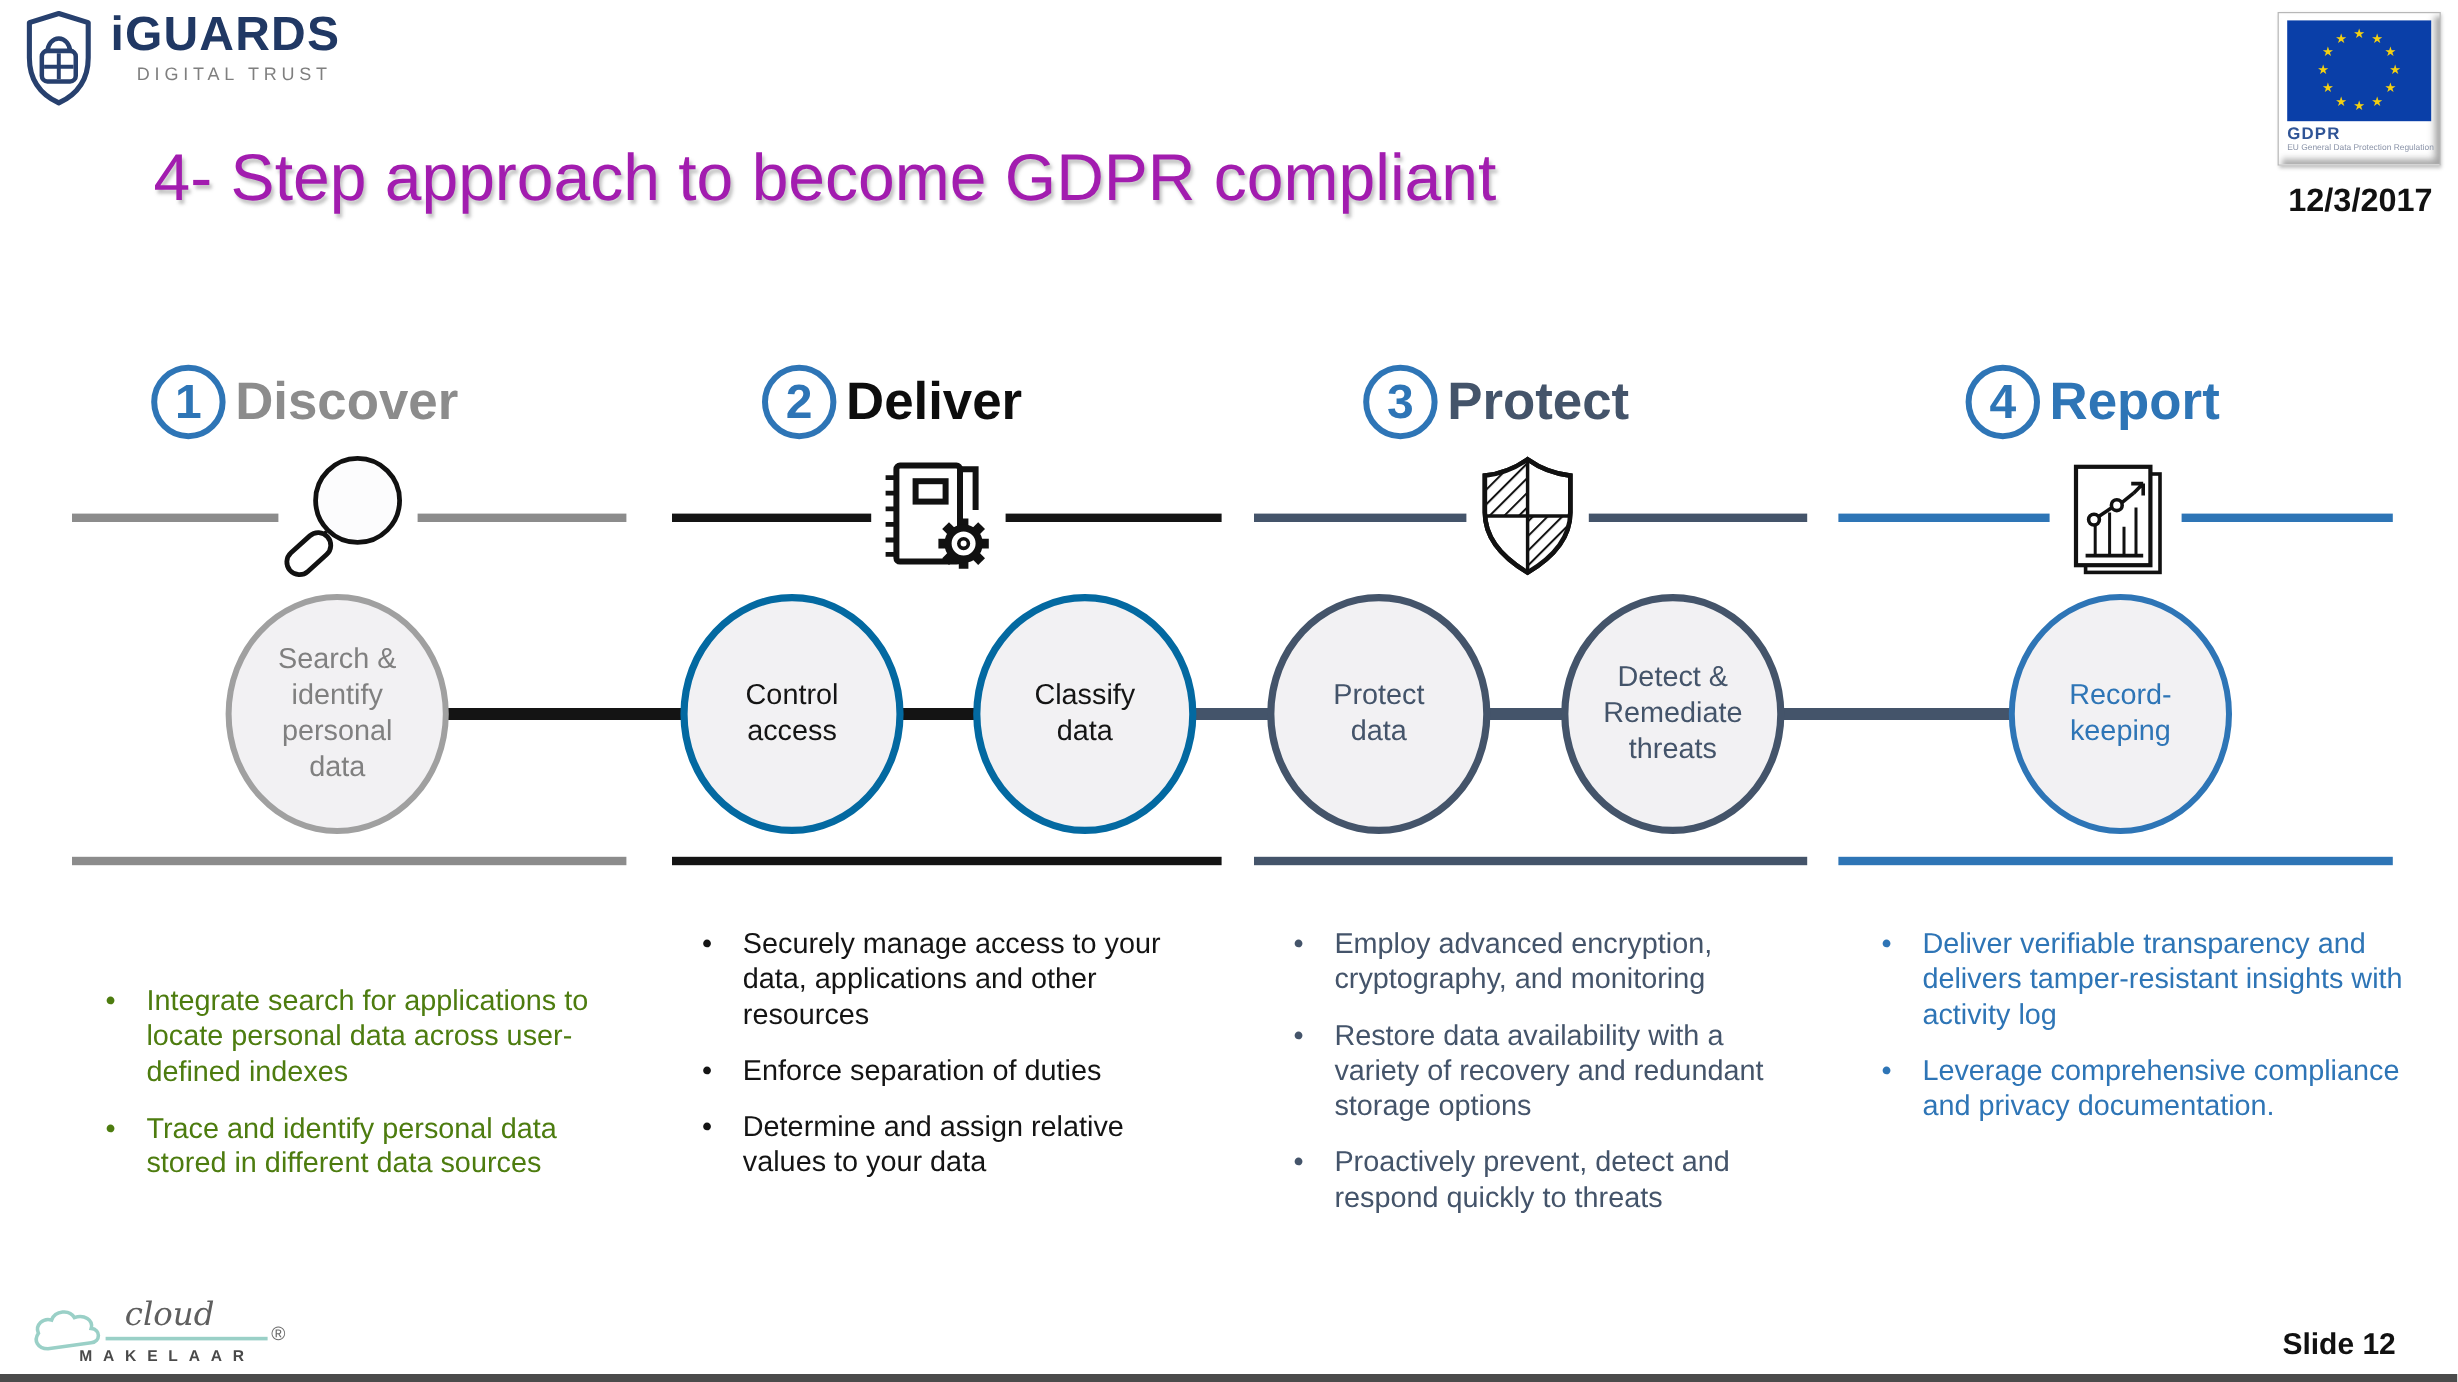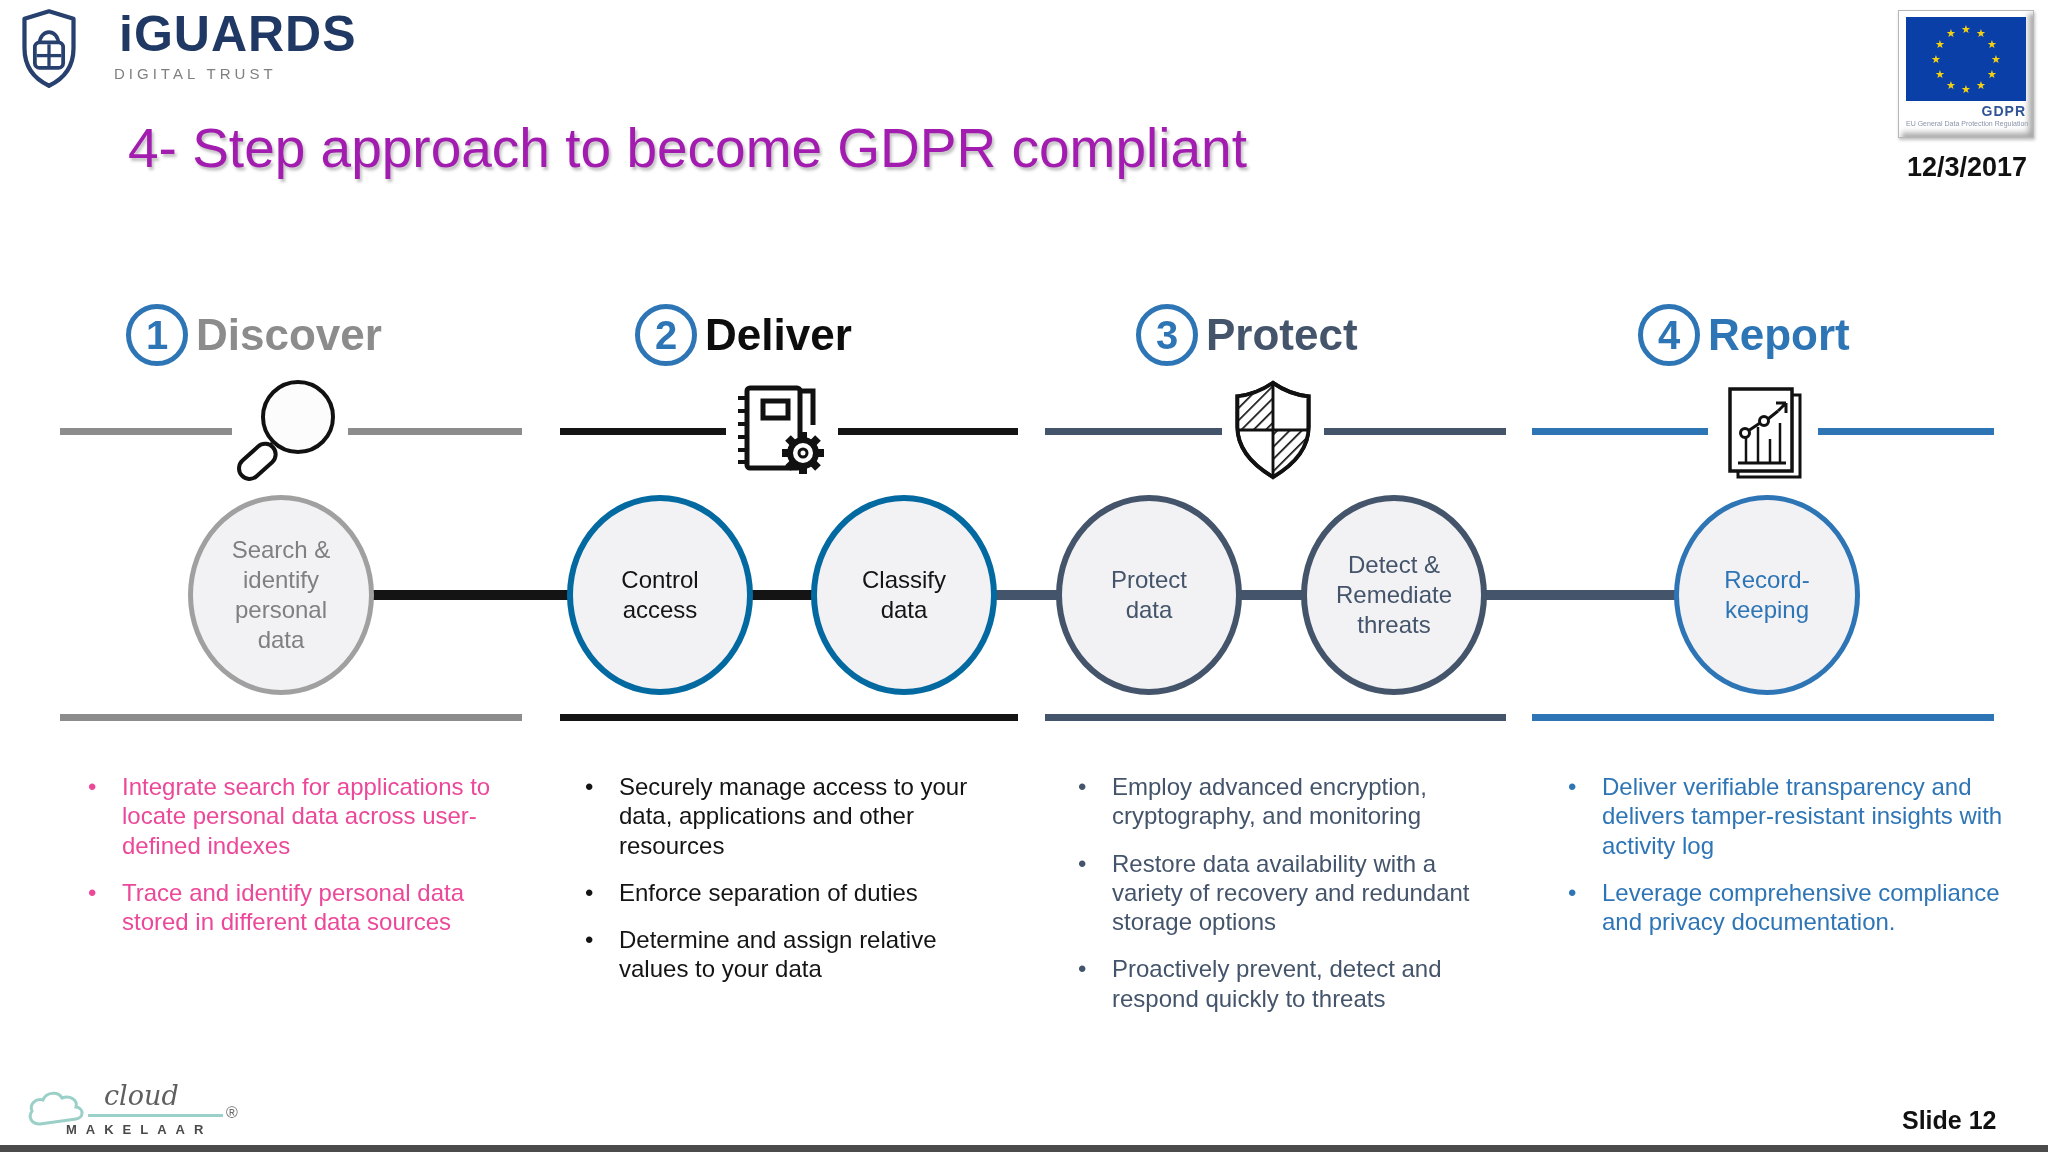--- a/index.html
+++ b/index.html
@@ -3,34 +3,34 @@
 <meta charset="utf-8">
 <style>
   html,body{margin:0;padding:0;background:#fff;}
   #slide{position:relative;width:2048px;height:1152px;background:#fff;overflow:hidden;
          font-family:"Liberation Sans",sans-serif;}
 
   
   .brand{position:absolute;left:16px;top:8px;display:flex;align-items:flex-start;}
   .brand svg{display:block;}
   .brand-text{margin-left:10px;}
-  .brand-name{font-size:50px;font-weight:700;color:#203864;letter-spacing:1px;line-height:1.05;margin-left:27px;}
+  .brand-name{font-size:40px;font-weight:700;color:#203864;letter-spacing:1px;line-height:1.05;}
   .brand-tag{font-size:15px;color:#7f7f7f;letter-spacing:4px;margin-top:4px;margin-left:22px;}
 
   .title{position:absolute;left:128px;top:116px;font-size:55px;font-weight:400;color:#a21caf;
          letter-spacing:0px;text-shadow:2px 3px 3px rgba(120,120,120,.45);white-space:nowrap;}
 
   
   .badge{position:absolute;left:1898px;top:10px;width:138px;}
   .flagcard{position:relative;width:134px;height:126px;border:1px solid #b7b7b7;background:#fff;
             box-shadow:inset 3px 3px 4px rgba(255,255,255,.9), inset -4px -4px 6px rgba(90,90,90,.55), 1px 2px 3px rgba(0,0,0,.25);}
   .flag{position:relative;width:120px;height:84px;margin:6px auto 0 auto;background:#0a3fa8;}
   .star{position:absolute;width:12px;height:12px;font-size:11px;line-height:12px;color:#f4d012;text-align:center;}
   .star::before{content:"★";}
-  .flaglabel{width:120px;margin:2px auto 0 auto;text-align:right;}
+  .flaglabel{width:120px;margin:2px auto 0 auto;text-align:left;}
   .flaglabel .g1{font-size:14px;font-weight:700;color:#2f5496;letter-spacing:1px;}
   .flaglabel .g2{font-size:7px;color:#8a93a8;margin-top:1px;white-space:nowrap;}
   .badge-date{margin-top:14px;text-align:center;font-size:27px;font-weight:700;color:#111;}
 
   
   .stephead{position:absolute;top:304px;display:flex;align-items:center;}
   .stepnum{width:52px;height:52px;border:5px solid #2e75b6;border-radius:50%;background:#fff;
            color:#2e75b6;font-size:40px;font-weight:700;display:flex;align-items:center;justify-content:center;}
   .steplabel{font-size:44px;font-weight:700;margin-left:8px;letter-spacing:0px;}
   .lab-discover{color:#8c8c8c;}
@@ -57,21 +57,21 @@
   .circle span{display:block;width:120px;font-size:24px;line-height:1.25;}
   .c-gray{border:5px solid #a0a0a0;color:#808080;}
   .c-black{border:6px solid #0369a1;color:#141414;}
   .c-slate{border:6px solid #44546a;color:#44546a;}
   .c-blue{border:5px solid #2e75b6;color:#2e75b6;}
 
   
   .blist{position:absolute;top:772px;display:flex;flex-direction:column;gap:18px;}
   .bullet{display:flex;font-size:24px;line-height:1.22;}
   .bullet::before{content:"•";width:34px;flex:0 0 34px;}
-  .bl-discover{color:#ec4899;}
+  .bl-discover{color:#4d7c0f;margin-top:48px;}
   .bl-manage{color:#141414;}
   .bl-protect{color:#44546a;}
   .bl-report{color:#2e75b6;}
 
   
   .cloudlogo{position:absolute;left:26px;top:1082px;width:220px;height:64px;}
   .cloud-word{position:absolute;left:78px;top:-2px;font-family:"DejaVu Serif",serif;font-style:italic;
               font-size:27px;color:#5f5f5f;}
   .cloud-line{position:absolute;left:62px;top:32px;width:135px;height:3px;background:#9ad0c7;}
   .cloud-reg{position:absolute;left:200px;top:22px;font-size:16px;color:#6b6b6b;}

